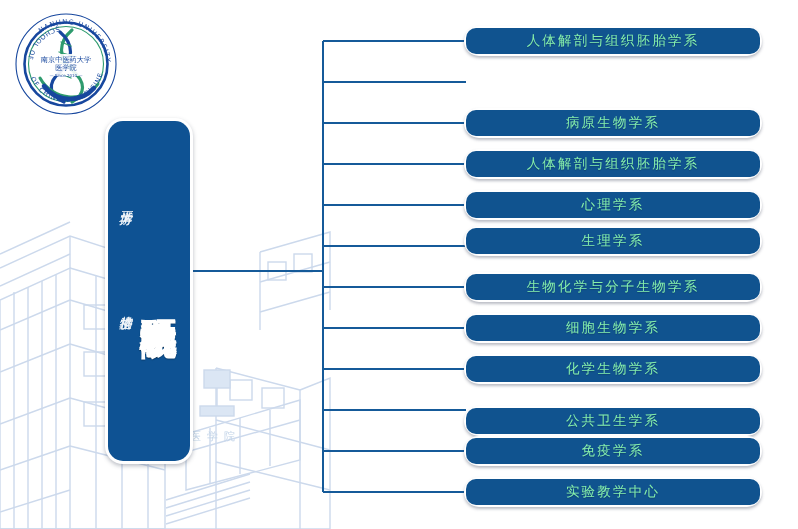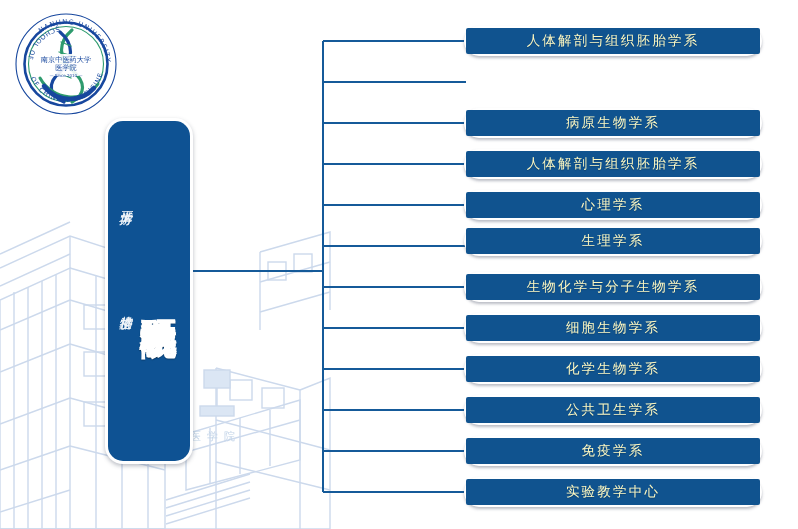--- a/index.html
+++ b/index.html
@@ -109,23 +109,23 @@
     height: 30px;
     border-radius: 15px;
     background: #ffffff;
     box-shadow: 0 2px 3px rgba(70,80,100,0.38);
     padding: 2px;
     box-sizing: border-box;
   }
   .dept-inner {
     width: 100%;
     height: 100%;
-    border-radius: 2px;
+    border-radius: 10px;
     background: #10538f;
-    color: #fef9c3;
+    color: #86efac;
     display: flex;
     align-items: center;
     justify-content: center;
     font-size: 13.5px;
     letter-spacing: 2.2px;
     font-family: "DejaVu Sans", "Liberation Sans", sans-serif;
     white-space: nowrap;
     text-shadow: 0 1px 1px rgba(0,0,0,0.22);
   }
 </style>
@@ -290,21 +290,21 @@
   </div>
   <div class="dept" style="top:272px">
     <div class="dept-inner">生物化学与分子生物学系</div>
   </div>
   <div class="dept" style="top:313px">
     <div class="dept-inner">细胞生物学系</div>
   </div>
   <div class="dept" style="top:354px">
     <div class="dept-inner">化学生物学系</div>
   </div>
-  <div class="dept" style="top:395px">
+  <div class="dept" style="top:406px">
     <div class="dept-inner">公共卫生学系</div>
   </div>
   <div class="dept" style="top:436px">
     <div class="dept-inner">免疫学系</div>
   </div>
   <div class="dept" style="top:477px">
     <div class="dept-inner">实验教学中心</div>
   </div>
 
 </div>

